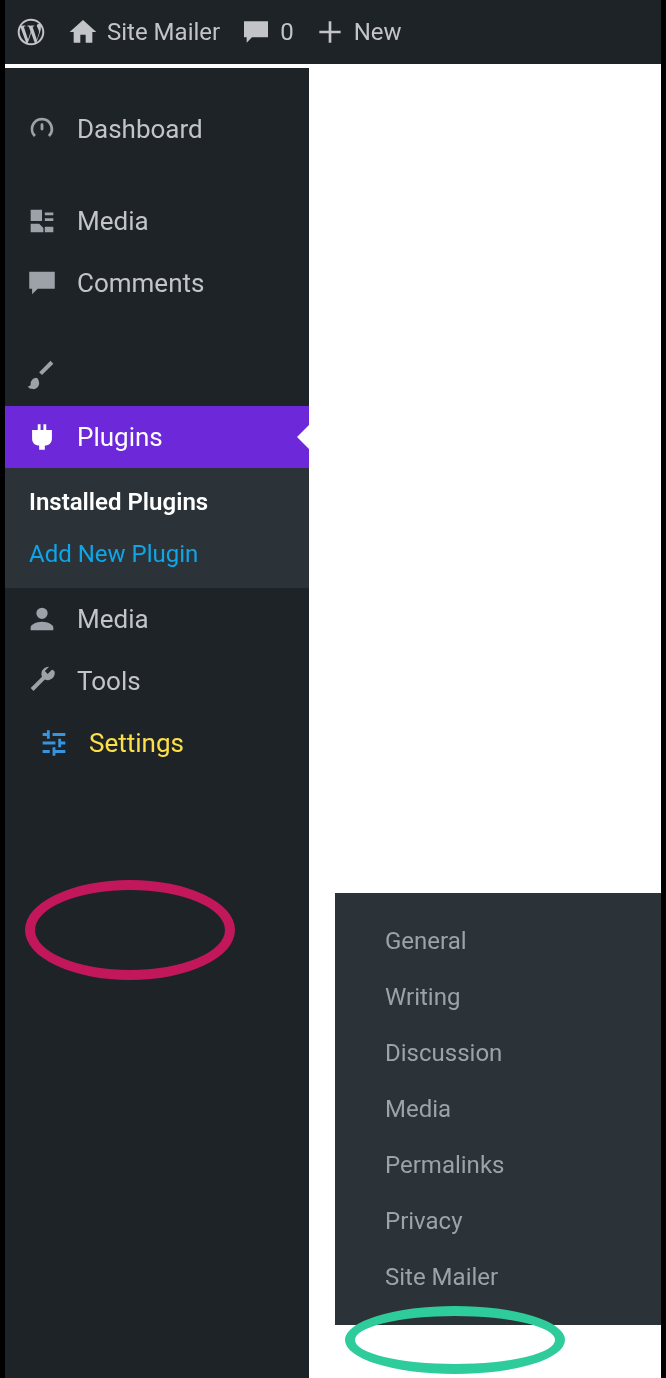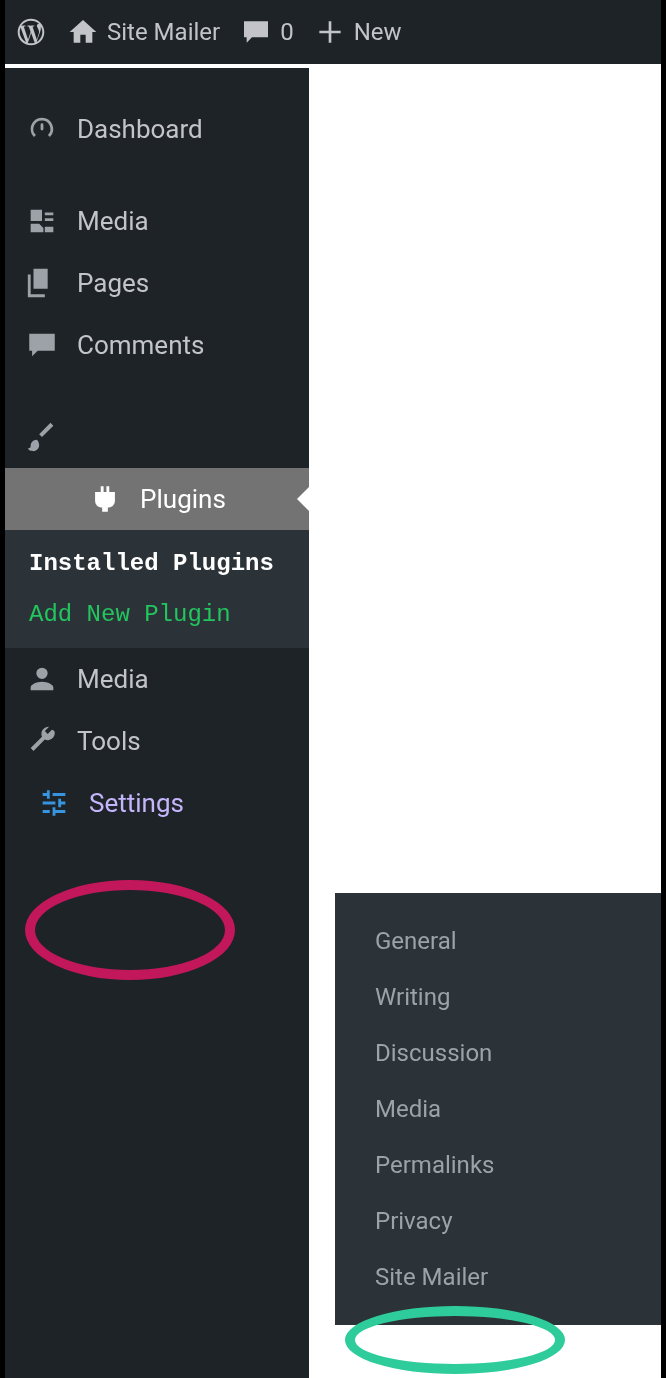--- a/index.html
+++ b/index.html
@@ -47,48 +47,46 @@
       display: flex;
       align-items: center;
       padding: 14px 20px;
       color: #c3c4c7;
       font-size: 26px;
       gap: 18px;
       cursor: pointer;
     }
     .menu-item svg { width: 34px; height: 34px; fill: #9ca2a7; flex-shrink: 0; }
     .menu-item.active {
-      background: #737373;
+      background: #6d28d9;
       color: #fff;
       position: relative;
-      justify-content: center;
     }
     .menu-item.active svg { fill: #fff; }
     .menu-item.active::after {
       content: '';
       position: absolute;
       right: 0;
       top: 50%;
       transform: translateY(-50%);
       border: 12px solid transparent;
       border-right-color: #fff;
     }
-    .menu-item.highlight { color: #c4b5fd; padding-left: 32px; }
+    .menu-item.highlight { color: #fde047; padding-left: 32px; }
     .menu-item.highlight svg { fill: #3694e0; }
     
     .menu-separator { height: 30px; }
     
     .submenu {
       background: #2c3338;
       padding: 8px 0;
-      font-family: Liberation Mono, monospace;
     }
     .submenu-item {
       padding: 12px 24px;
-      color: #22c55e;
+      color: #0ea5e9;
       font-size: 24px;
       cursor: pointer;
     }
     .submenu-item.current {
       color: #fff;
       font-weight: 600;
     }
     
     
     .flyout {
@@ -101,24 +99,25 @@
     }
     .flyout::before {
       content: '';
       position: absolute;
       left: -12px;
       top: 18px;
       border: 12px solid transparent;
       border-right-color: #2c3338;
     }
     .flyout-item {
-      padding: 14px 40px;
+      padding: 14px 30px;
       color: #9ca2a7;
       font-size: 24px;
       cursor: pointer;
+      margin-left: 20px;
     }
     
     
     .circle-red {
       position: absolute;
       left: 20px;
       top: 880px;
       width: 210px;
       height: 100px;
       border: 10px solid #c2185b;
@@ -191,26 +190,20 @@
   <div class="menu-separator"></div>
 
 
   <div class="menu-item">
     <svg viewBox="0 0 24 24">
         <path d="M4 4h8v8H4V4zm10 2h6v2h-6V6zm0 4h6v2h-6v-2zM4 14h6l3 3v3H4v-6zm10 2h6v4h-6v-4z"></path>
       </svg>
     <span>Media</span>
   </div>
 
-  <div class="menu-item">
-    <svg viewBox="0 0 24 24">
-        <path d="M6 2h10v14H6V2zm-2 4v14h10v2H2V6h2z"></path>
-      </svg>
-    <span>Pages</span>
-  </div>
 
   <div class="menu-item">
     <svg viewBox="0 0 24 24">
         <path d="M3 4h18v12H9l-4 4v-4H3V4z"></path>
       </svg>
     <span>Comments</span>
   </div>
 
   <div class="menu-separator"></div>
 

